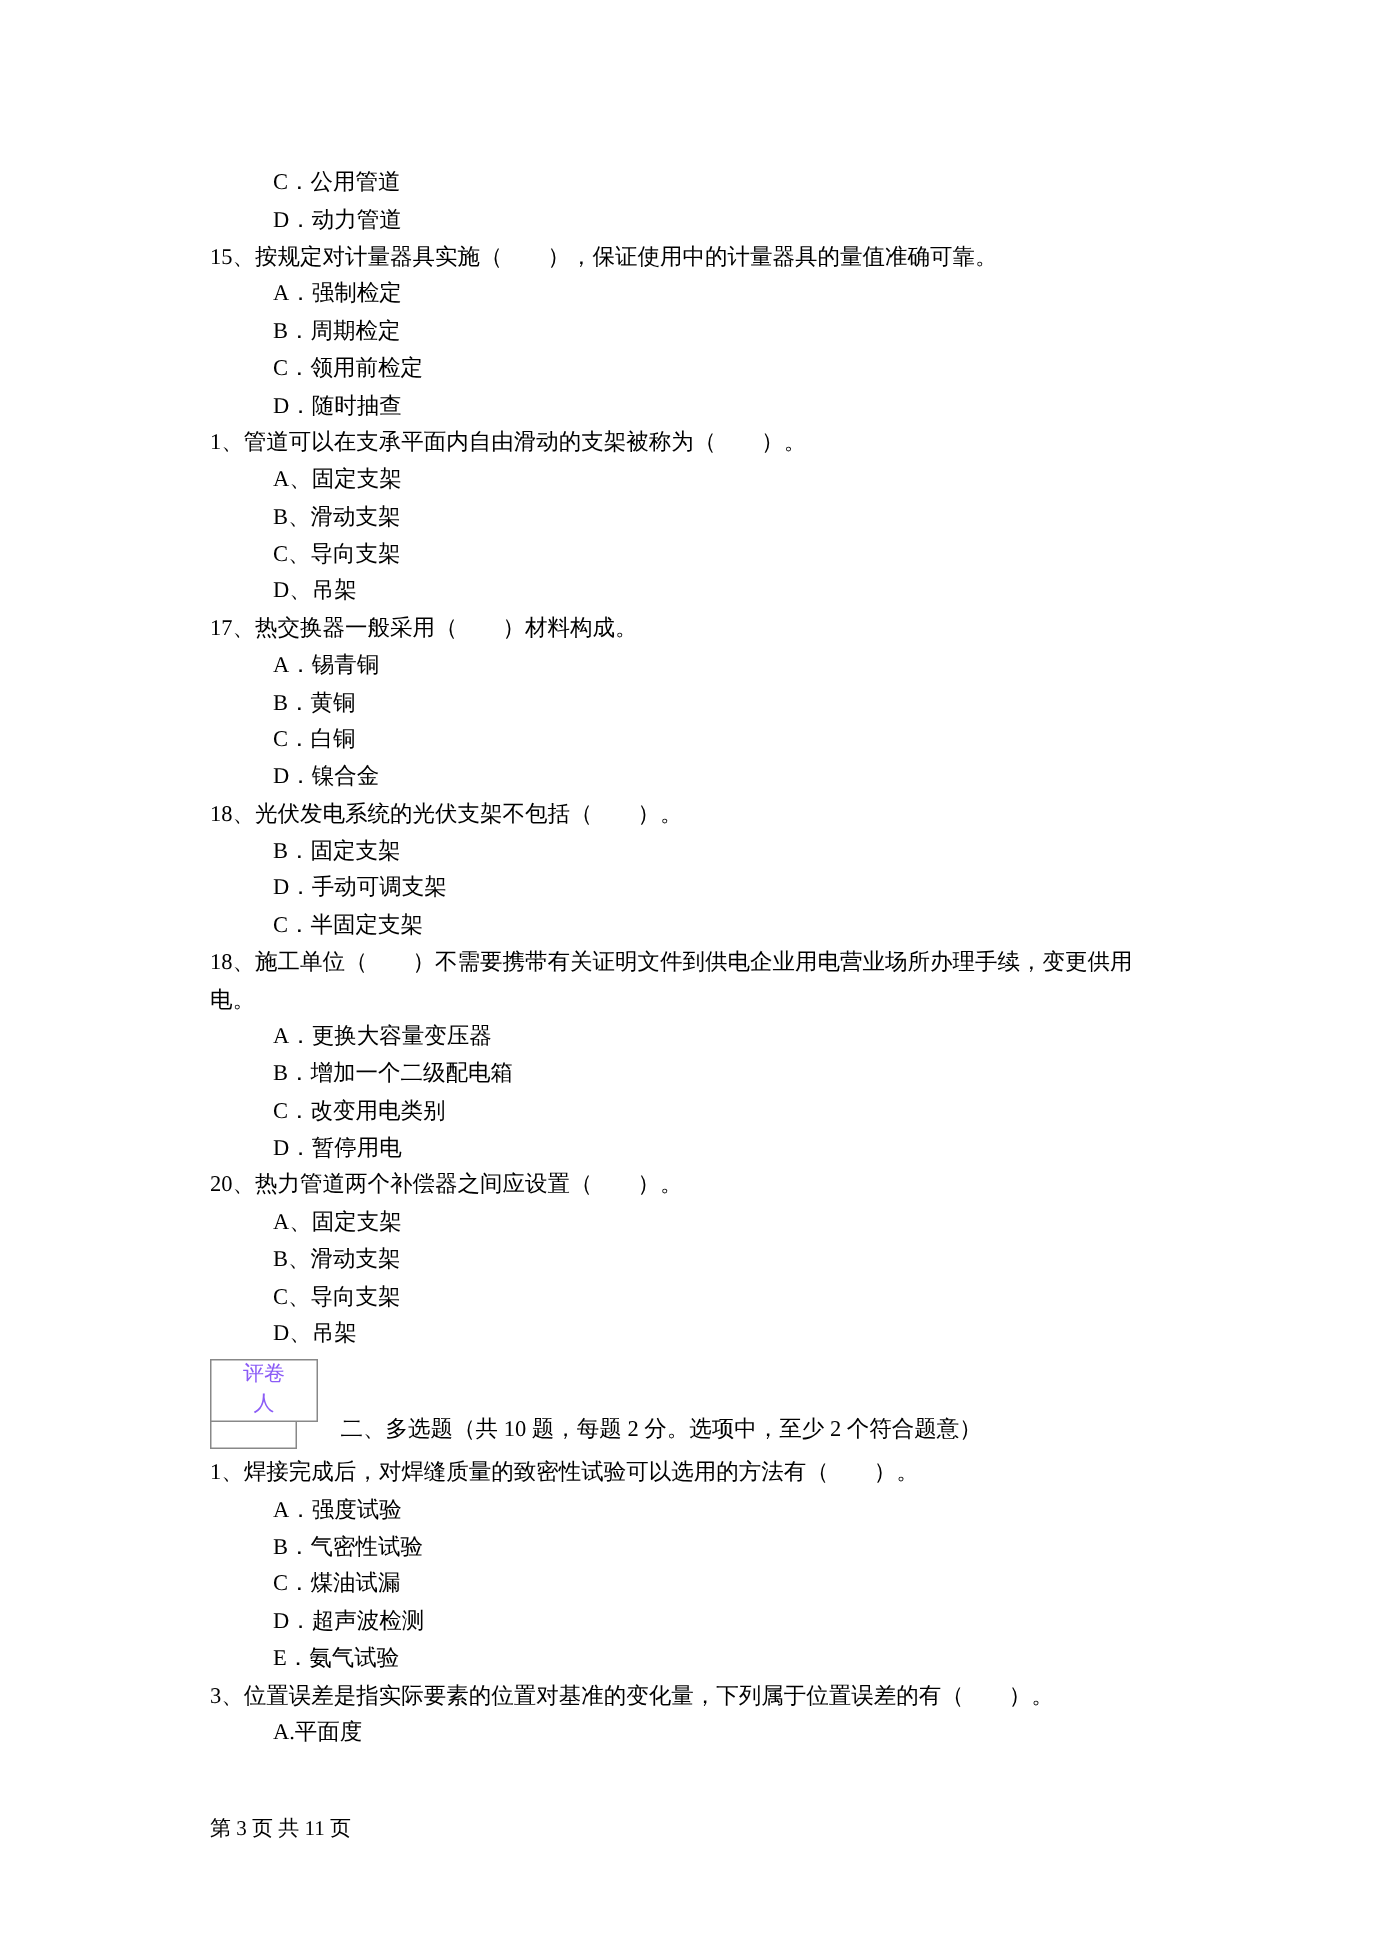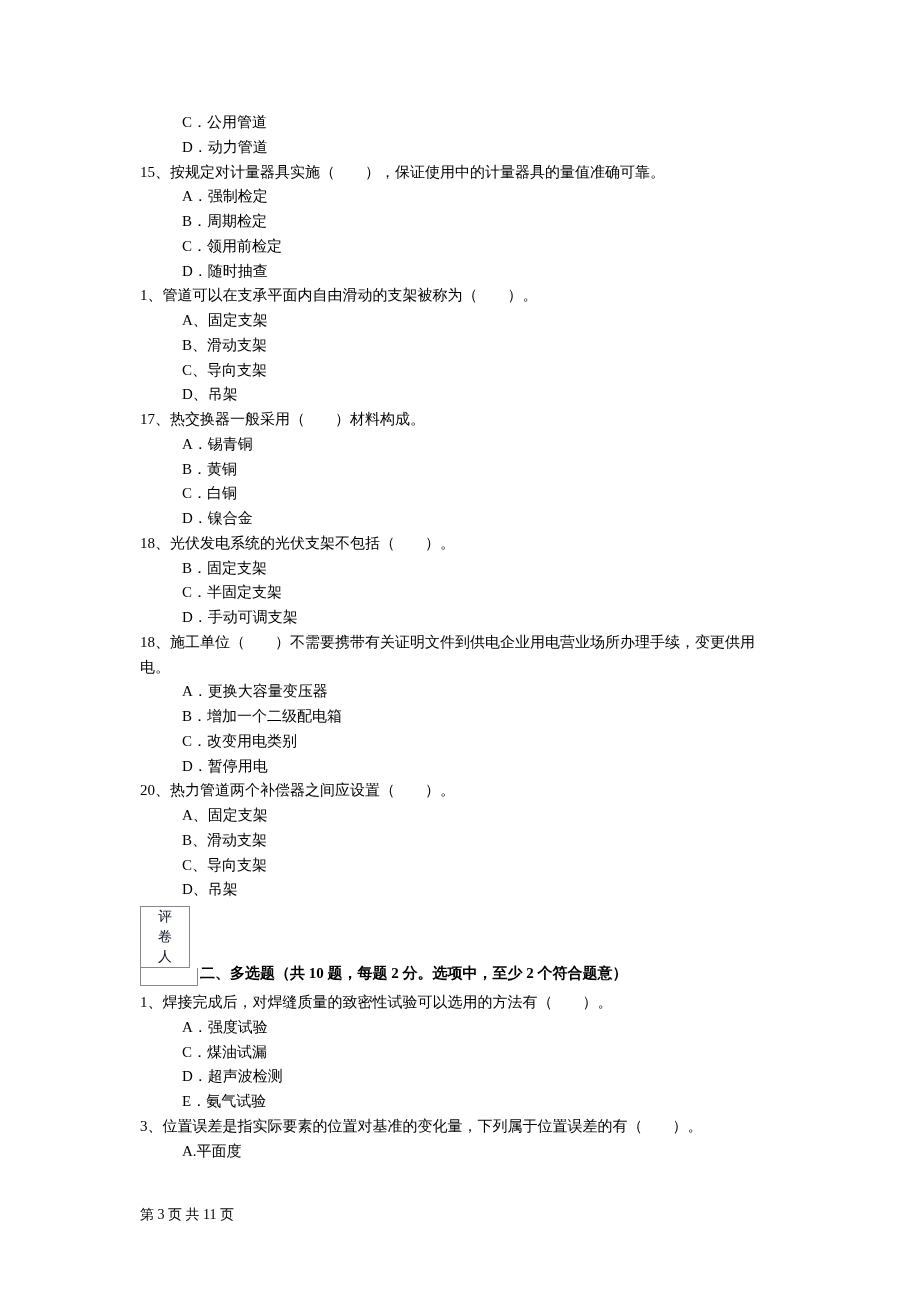--- a/index.html
+++ b/index.html
@@ -32,37 +32,37 @@
       margin-bottom: 4px;
     }
     .grader-box {
       display: inline-block;
       vertical-align: bottom;
     }
     .grader-label {
       border: 1px solid #888;
       padding: 0 16px;
       font-size: 14px;
-      color: #0f172a;
+      color: #8b5cf6;
       display: block;
-      width: 50px;
+      width: 72px;
       text-align: center;
       line-height: 20px;
     }
     .grader-input {
       border: 1px solid #888;
       border-top: none;
       display: block;
       width: 58px;
       height: 18px;
     }
     .section-title {
-      font-weight: bold;
+      font-weight: normal;
       font-size: 15px;
-      margin-left: 2px;
+      margin-left: 15px;
       padding-bottom: 0;
     }
     .footer {
       text-align: left;
       margin-top: 40px;
       font-size: 14px;
     }
   </style>
 </head>
 <body>
@@ -92,22 +92,22 @@
   <div class="q-text">17、热交换器一般采用（　　）材料构成。</div>
   <div class="option">A．锡青铜</div>
   <div class="option">B．黄铜</div>
   <div class="option">C．白铜</div>
   <div class="option">D．镍合金</div>
 </div>
 
 <div class="question">
   <div class="q-text">18、光伏发电系统的光伏支架不包括（　　）。</div>
   <div class="option">B．固定支架</div>
+  <div class="option">D．手动可调支架</div>
   <div class="option">C．半固定支架</div>
-  <div class="option">D．手动可调支架</div>
 </div>
 
 <div class="question">
   <div class="q-text">18、施工单位（　　）不需要携带有关证明文件到供电企业用电营业场所办理手续，变更供用电。</div>
   <div class="option">A．更换大容量变压器</div>
   <div class="option">B．增加一个二级配电箱</div>
   <div class="option">C．改变用电类别</div>
   <div class="option">D．暂停用电</div>
 </div>
 
@@ -123,20 +123,21 @@
   <div class="grader-box">
     <span class="grader-label">评卷人</span>
     <span class="grader-input"></span>
   </div>
   <div class="section-title">二、多选题（共 10 题，每题 2 分。选项中，至少 2 个符合题意）</div>
 </div>
 
 <div class="question">
   <div class="q-text">1、焊接完成后，对焊缝质量的致密性试验可以选用的方法有（　　）。</div>
   <div class="option">A．强度试验</div>
+  <div class="option">B．气密性试验</div>
   <div class="option">C．煤油试漏</div>
   <div class="option">D．超声波检测</div>
   <div class="option">E．氨气试验</div>
 </div>
 
 <div class="question">
   <div class="q-text">3、位置误差是指实际要素的位置对基准的变化量，下列属于位置误差的有（　　）。</div>
   <div class="option">A.平面度</div>
 </div>
 

